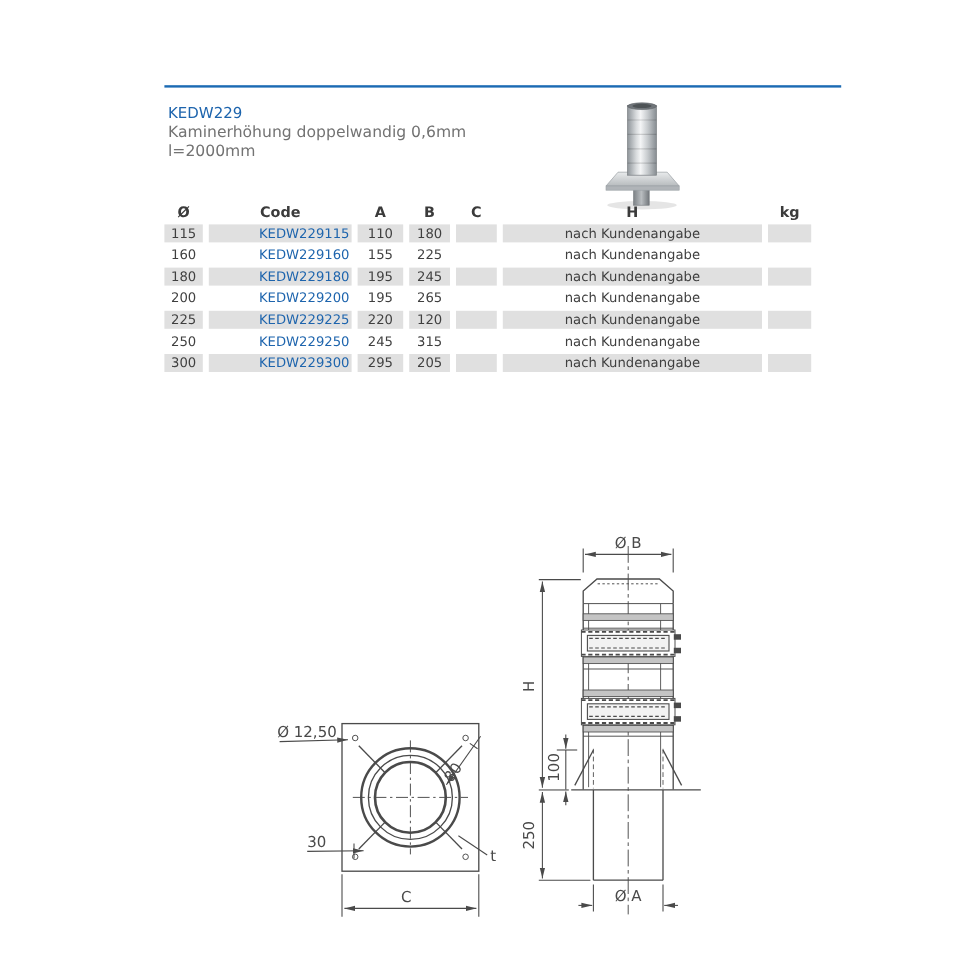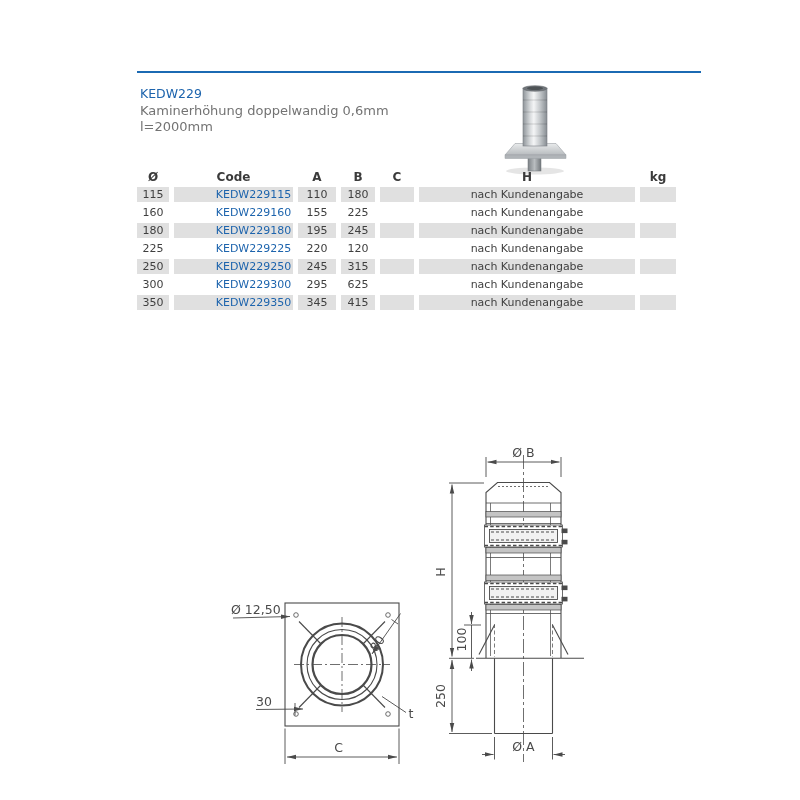--- a/index.html
+++ b/index.html
@@ -117,20 +117,29 @@
     <tr>
       <td>180</td>
       <td class="link">KEDW229180</td>
       <td>195</td>
       <td>245</td>
       <td></td>
       <td>nach Kundenangabe</td>
       <td></td>
     </tr>
 
+    <tr>
+      <td>200</td>
+      <td class="link">KEDW229200</td>
+      <td>195</td>
+      <td>265</td>
+      <td></td>
+      <td>nach Kundenangabe</td>
+      <td></td>
+    </tr>
 
     <tr>
       <td>225</td>
       <td class="link">KEDW229225</td>
       <td>220</td>
       <td>120</td>
       <td></td>
       <td>nach Kundenangabe</td>
       <td></td>
     </tr>
@@ -142,35 +151,26 @@
       <td>315</td>
       <td></td>
       <td>nach Kundenangabe</td>
       <td></td>
     </tr>
 
     <tr>
       <td>300</td>
       <td class="link">KEDW229300</td>
       <td>295</td>
-      <td>625</td>
-      <td></td>
-      <td>nach Kundenangabe</td>
-      <td></td>
-    </tr>
-
-    <tr>
-      <td>350</td>
-      <td class="link">KEDW229350</td>
-      <td>345</td>
-      <td>415</td>
-      <td></td>
-      <td>nach Kundenangabe</td>
-      <td></td>
-    </tr>
+      <td>205</td>
+      <td></td>
+      <td>nach Kundenangabe</td>
+      <td></td>
+    </tr>
+
 
   </tbody>
   </table>
 
   <svg class="drawing" width="800" height="370" viewBox="0 430 800 370">
     <defs>
       <marker id="mA" viewBox="0 0 10 6" refX="10" refY="3" markerWidth="9" markerHeight="5.4" markerUnits="userSpaceOnUse" orient="auto-start-reverse">
         <path d="M0,0.5 L10,3 L0,5.5 Z" fill="#4a4a4a"></path>
       </marker>
     </defs>

